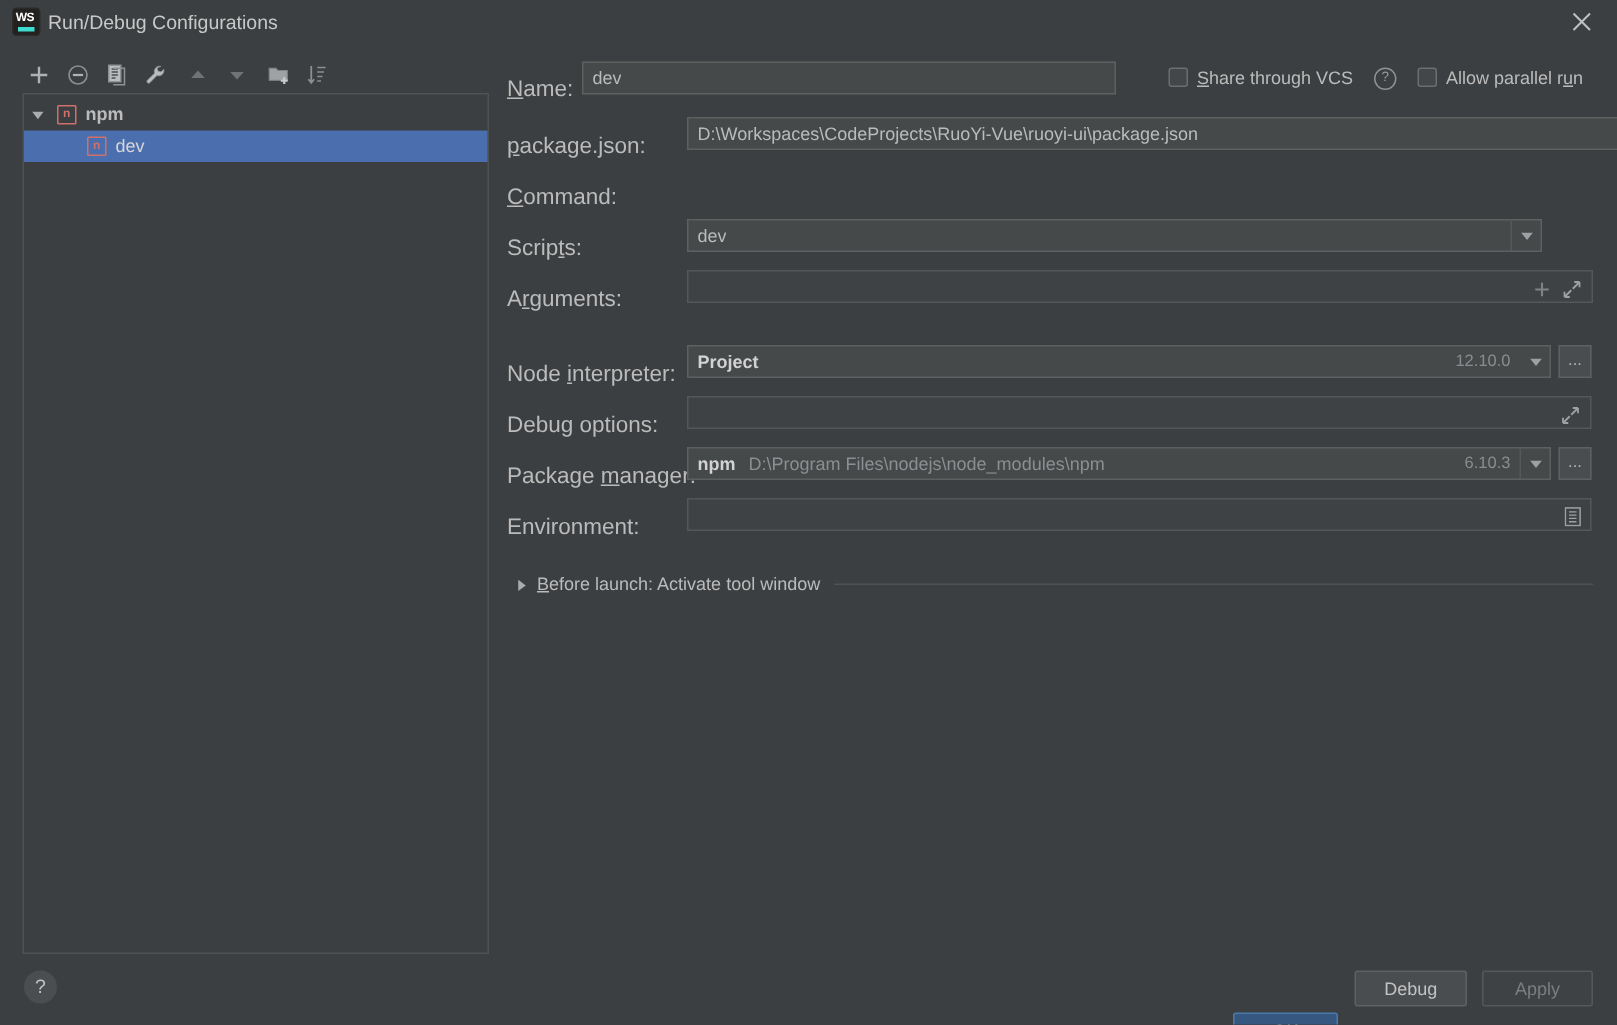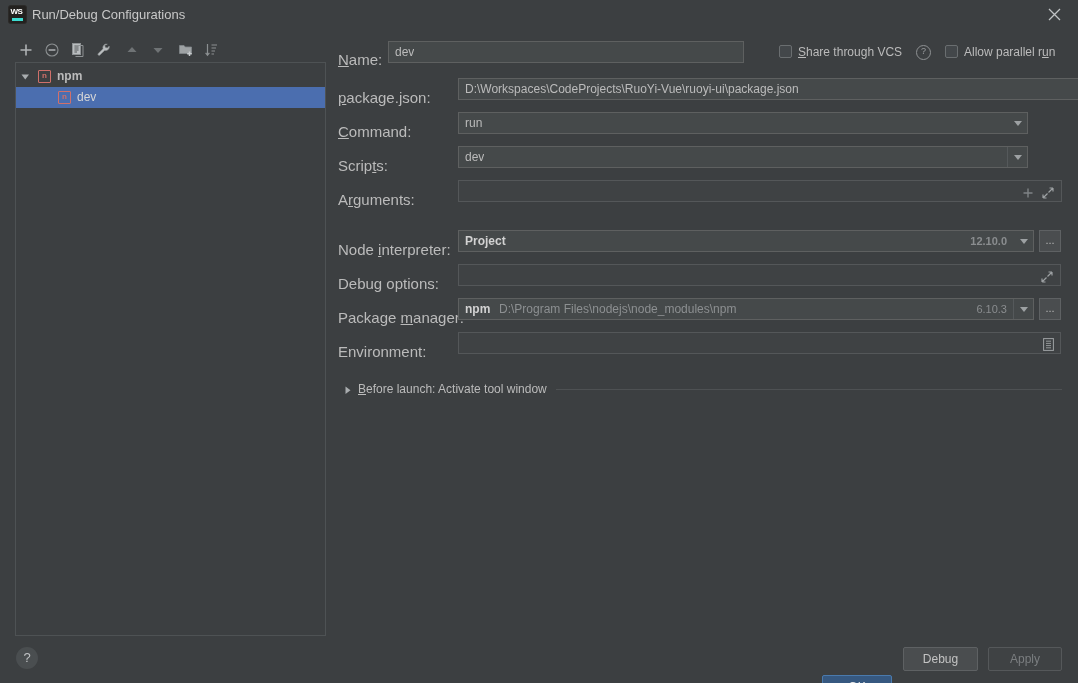--- a/index.html
+++ b/index.html
@@ -188,28 +188,20 @@
     <div class="cbx" style="left:609px;top:9px;"></div>
     <div class="cbx-lbl" style="left:628px;top:9px;">Allow parallel r<u>u</u>n</div>
 
     <div class="lbl" style="left:2px;top:53px;"><u>p</u>ackage.json:</div>
     <div class="field" style="left:122px;top:42px;width:909px;">
       <div class="txt">D:\Workspaces\CodeProjects\RuoYi-Vue\ruoyi-ui\package.json</div>
 
     </div>
 
     <div class="lbl" style="left:2px;top:87px;"><u>C</u>ommand:</div>
-    <div class="field" style="left:122px;top:76px;width:570px;">
-      <div class="txt">run</div>
-      <div class="dd-arrow noline" style="right:0;">
-        <svg width="8" height="5" viewBox="0 0 8 5">
-            <path d="M0 0 L8 0 L4 5 Z" fill="#9da1a3"></path>
-          </svg>
-      </div>
-    </div>
 
     <div class="lbl" style="left:2px;top:121px;">Scrip<u>t</u>s:</div>
     <div class="field" style="left:122px;top:110px;width:570px;">
       <div class="txt">dev</div>
       <div class="dd-arrow" style="right:0;">
         <svg width="8" height="5" viewBox="0 0 8 5">
             <path d="M0 0 L8 0 L4 5 Z" fill="#9da1a3"></path>
           </svg>
       </div>
     </div>
@@ -226,21 +218,21 @@
         <svg width="12" height="12" viewBox="0 0 12 12">
           <path d="M11 1 L6.5 5.5 M11 1 L11 4.5 M11 1 L7.5 1" stroke="#9da1a3" stroke-width="1.2" fill="none"></path>
           <path d="M1 11 L5.5 6.5 M1 11 L1 7.5 M1 11 L4.5 11" stroke="#9da1a3" stroke-width="1.2" fill="none"></path>
         </svg>
       </div>
     </div>
 
     <div class="lbl" style="left:2px;top:205px;">Node <u>i</u>nterpreter:</div>
     <div class="field" style="left:122px;top:194px;width:576px;">
       <div class="txt strong">Project</div>
-      <div class="ver" style="right:26px;font-weight:bold;">12.10.0</div>
+      <div class="ver" style="right:26px;">12.10.0</div>
       <div class="dd-arrow noline" style="right:0;">
         <svg width="8" height="5" viewBox="0 0 8 5">
             <path d="M0 0 L8 0 L4 5 Z" fill="#9da1a3"></path>
           </svg>
       </div>
     </div>
     <div class="browse-btn" style="left:703px;top:194px;">...</div>
 
     <div class="lbl" style="left:2px;top:239px;">Debug options:</div>
     <div class="field empty" style="left:122px;top:228px;width:603px;">

